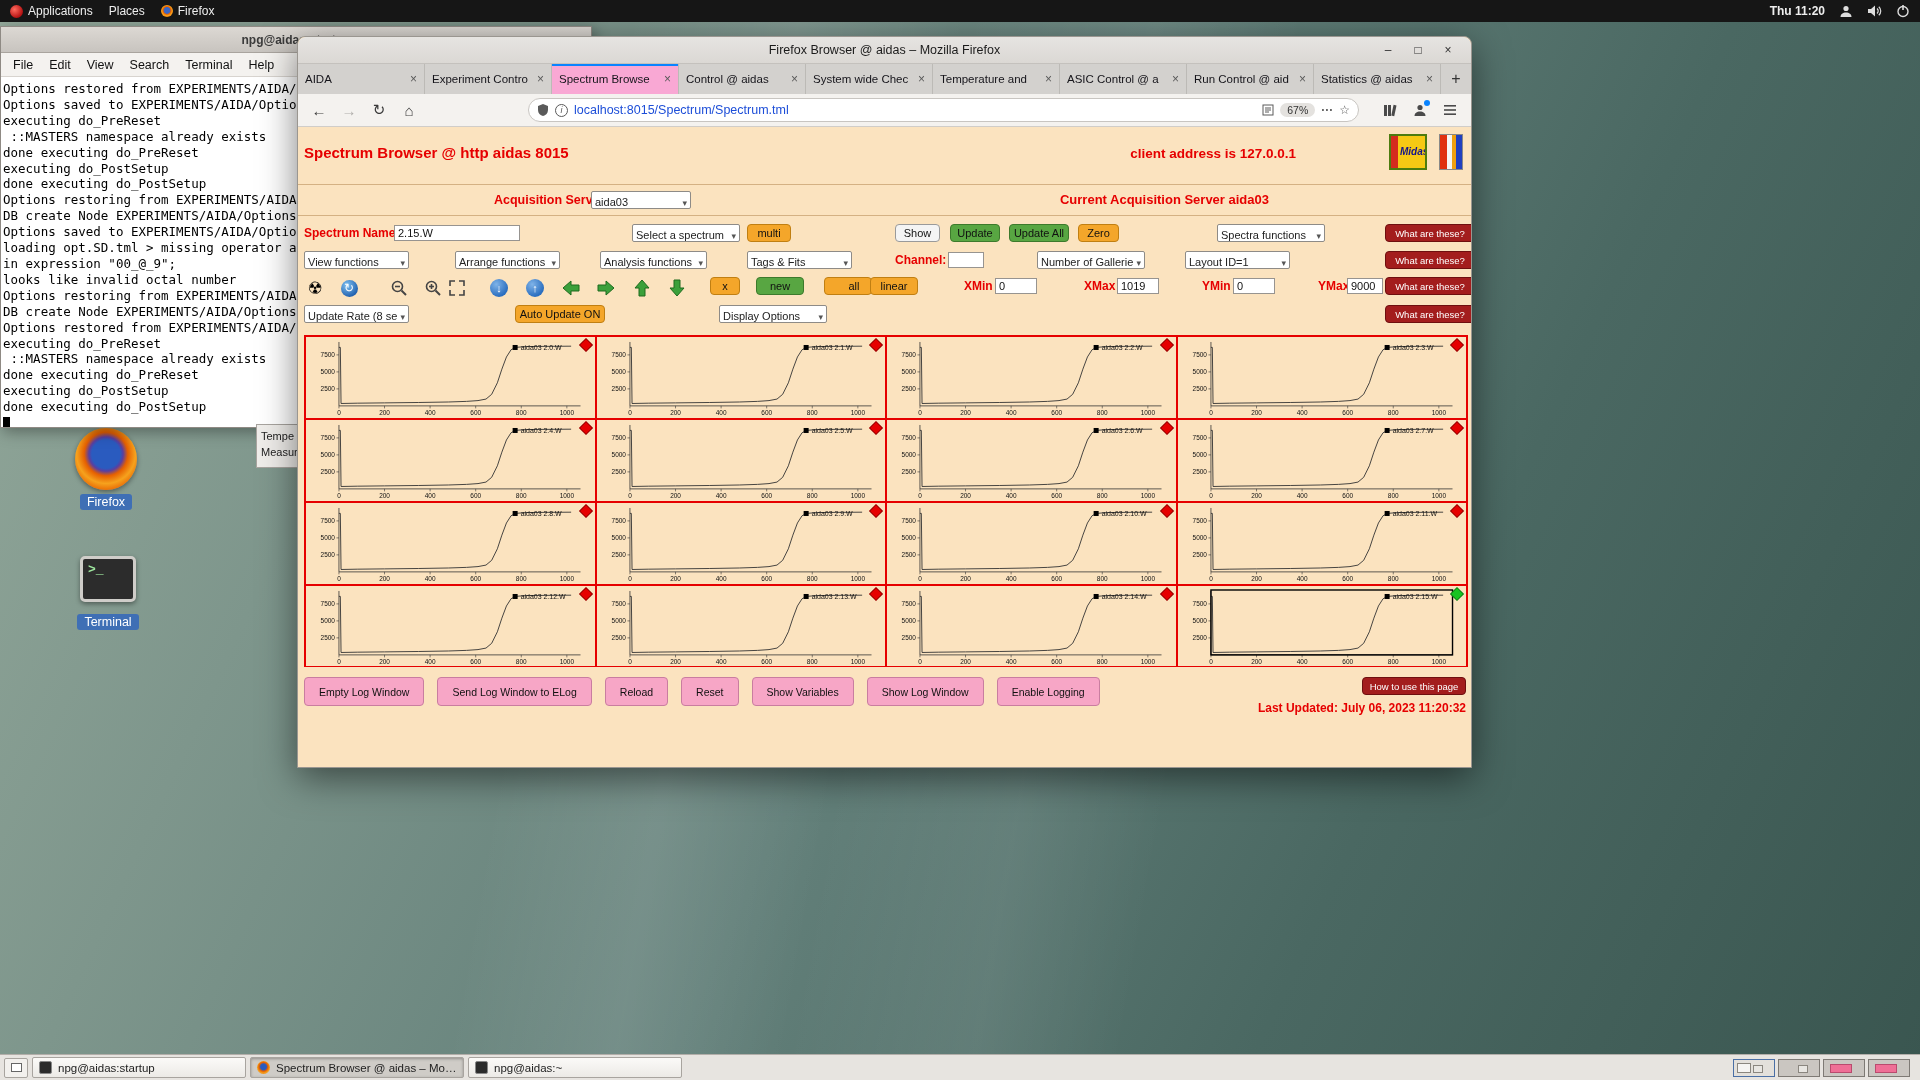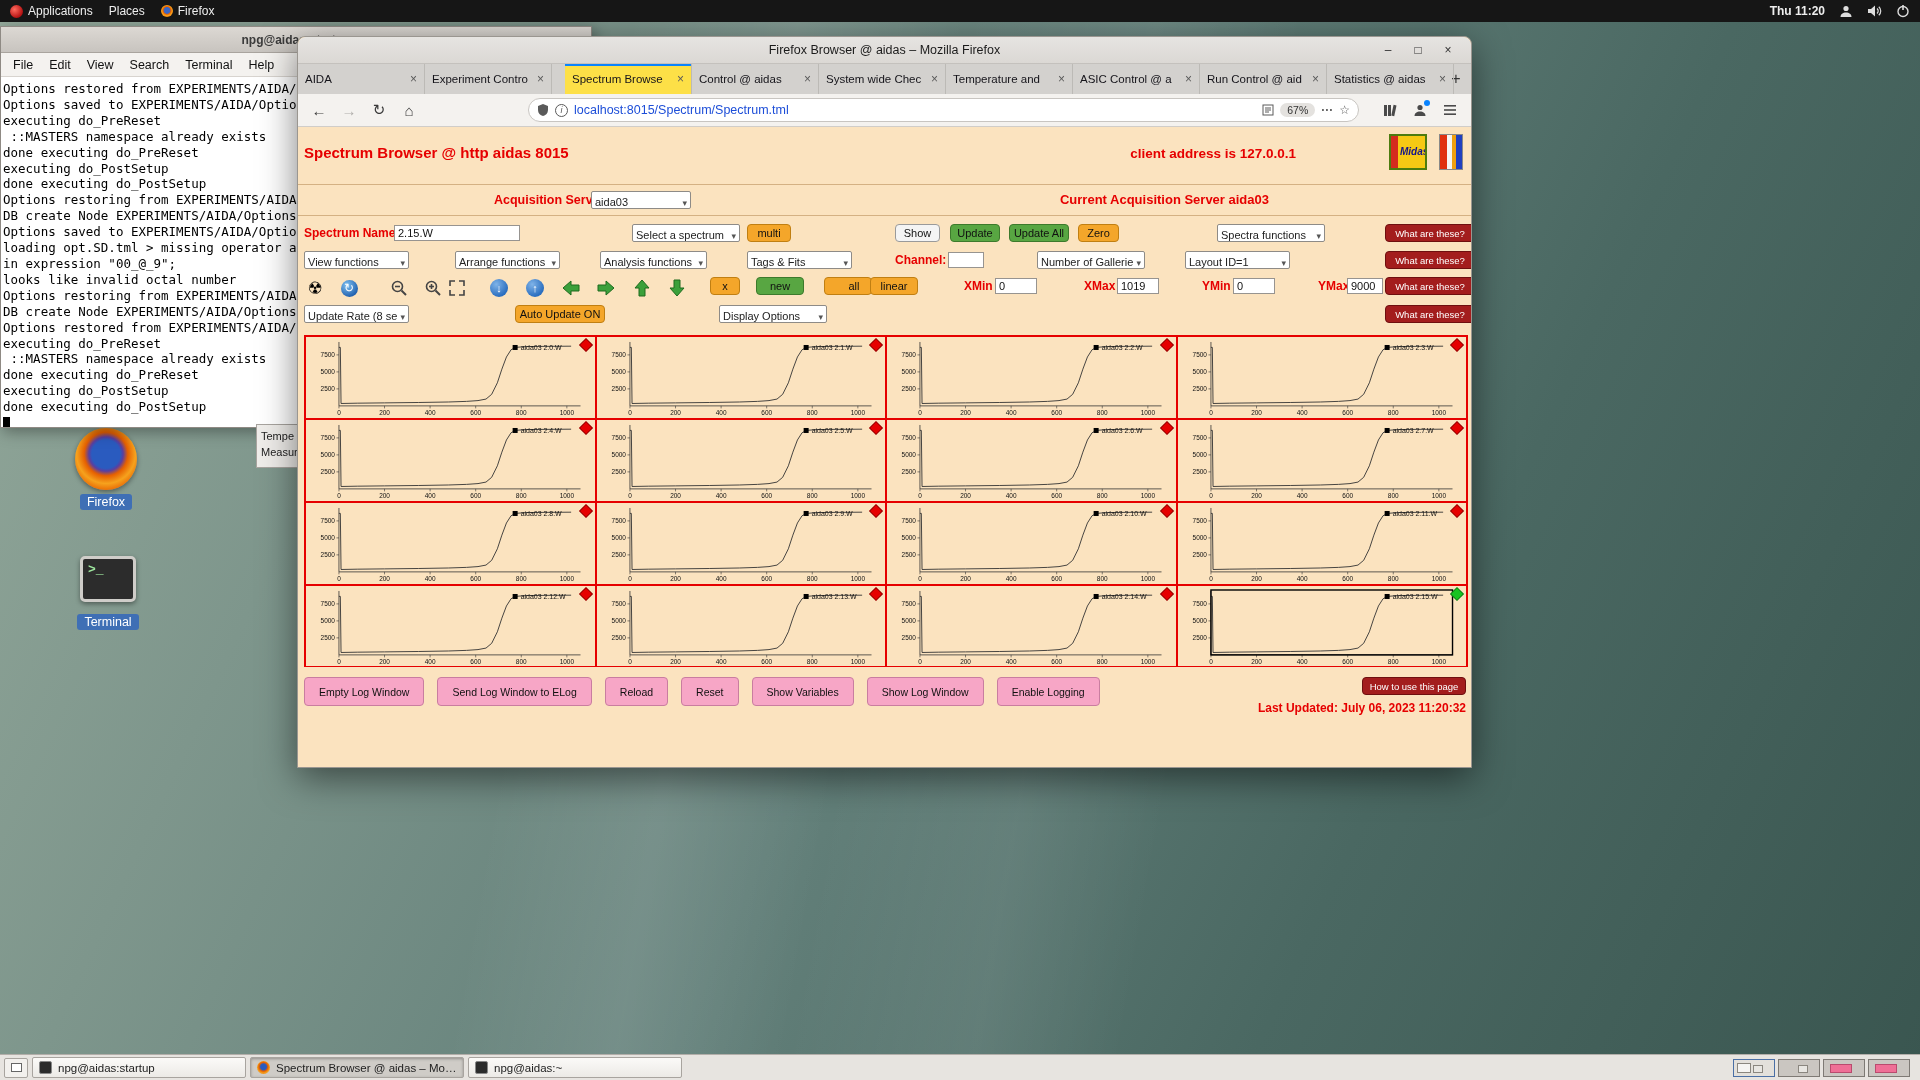--- a/index.html
+++ b/index.html
@@ -57,21 +57,21 @@
     border-radius:8px 8px 0 0; box-shadow:0 10px 36px rgba(0,0,0,.5); background:#fbe3bf; overflow:hidden; border:1px solid #9a9690; }
   #ff-titlebar{ height:27px; background:linear-gradient(#e6e4e1,#dbd8d4); display:flex; align-items:center; position:relative;
     border-bottom:1px solid #c4c1bd; border-radius:8px 8px 0 0; }
   #ff-title{ position:absolute; left:0; right:0; text-align:center; font-size:12.5px; color:#1b1b1b; }
   .win-ctrls{ margin-left:auto; display:flex; gap:4px; padding-right:10px; z-index:1; }
   .win-btn{ width:26px; height:20px; display:flex; align-items:center; justify-content:center; font-size:12px; color:#333; cursor:pointer; }
 
   #ff-tabbar{ height:30px; background:#d3d1ce; display:flex; align-items:stretch; }
   .tab{ flex:0 0 127px; max-width:127px; display:flex; align-items:center; padding:0 7px; gap:4px;
     border-right:1px solid #bcbab6; font-size:11.5px; color:#15141a; cursor:pointer; position:relative; }
-  .tab.active{ background:#fde047; box-shadow:inset 0 2px 0 #0a84ff;margin-left:13px; }
+  .tab.active{ background:#f9a8d4; box-shadow:inset 0 2px 0 #0a84ff; }
   .tab-label{ flex:1; white-space:nowrap; overflow:hidden; text-overflow:ellipsis; }
   .tab-close{ color:#5a5a5a; font-size:12px; flex:0 0 auto; }
   .tab-new{ flex:0 0 30px; display:flex; align-items:center; justify-content:center; font-size:16px; color:#333; cursor:pointer; }
 
   #ff-navbar{ height:33px; background:#f4f2ef; display:flex; align-items:center; padding:0 10px; gap:8px; border-bottom:1px solid #d0cdc9; }
   .nav-ico{ width:22px; height:22px; display:flex; align-items:center; justify-content:center; font-size:15px; color:#3a3a3a; cursor:pointer; }
   .nav-ico.disabled{ color:#b0aeab; }
   #urlbar{ flex:1; height:24px; margin-left:100px; margin-right:12px; background:#fff; border:1px solid #c8c5c1; border-radius:13px;
     display:flex; align-items:center; padding:0 8px; gap:6px; min-width:0; }
   #url-text{ font-size:12.5px; color:#1d4ed8; white-space:nowrap; overflow:hidden; flex:0 1 auto; }

